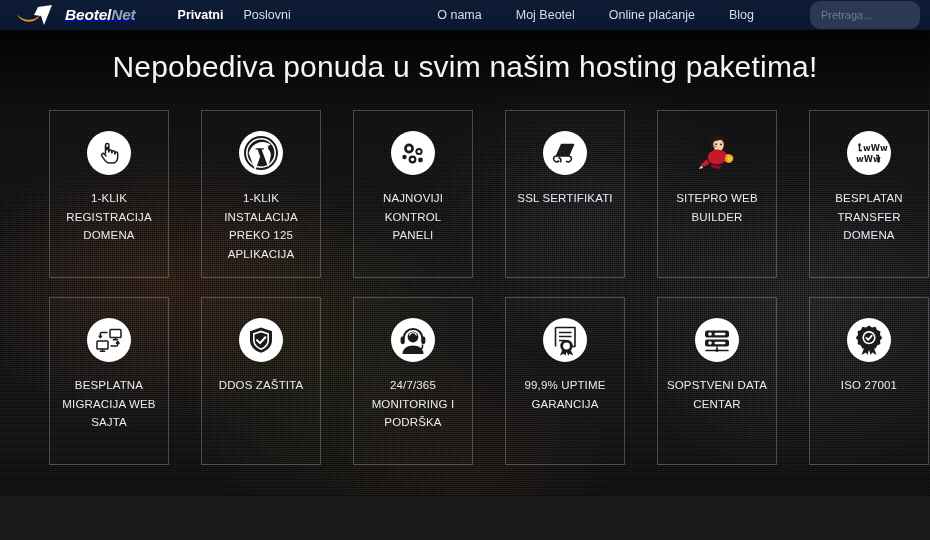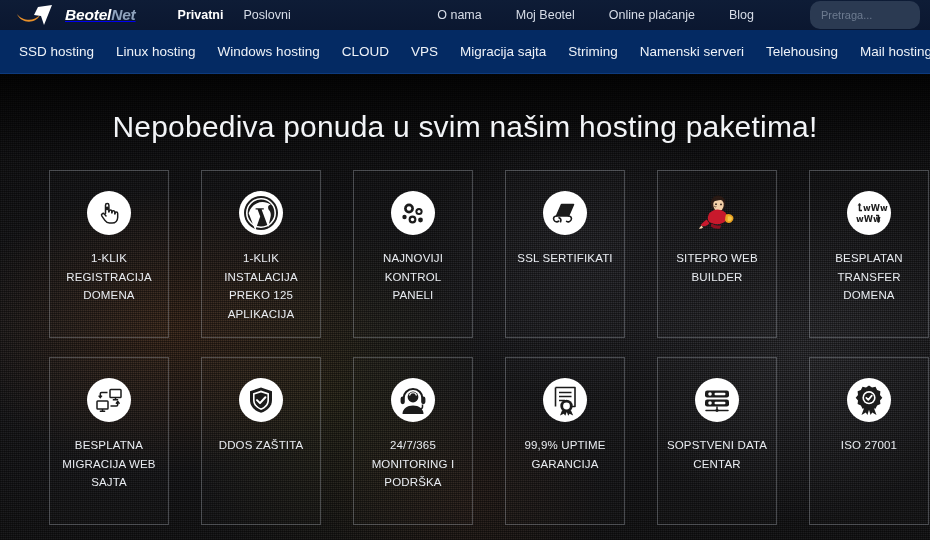--- a/index.html
+++ b/index.html
@@ -90,21 +90,21 @@
     pointer-events: none;
   }
   .hero-inner { position: relative; z-index: 2; }
 
   .headline {
     text-align: center;
     color: #f2f4f7;
     font-size: 30px;
     font-weight: normal;
     letter-spacing: 0.2px;
-    padding-top: 36px;
+    padding-top: 20px;
   }
 
   .grid {
     margin: 0 auto;
     padding-top: 26px;
     width: 882px;
     display: grid;
     grid-template-columns: repeat(6, 120px);
     column-gap: 32px;
     row-gap: 19px;
@@ -162,32 +162,20 @@
 
     <div class="topnav-right">
       <a href="#">O nama</a>
       <a href="#">Moj Beotel</a>
       <a href="#">Online plaćanje</a>
       <a href="#">Blog</a>
       <input class="search-box" type="text" placeholder="Pretraga..." style="">
     </div>
   </div>
 
-  <div class="mainnav">
-    <a href="#">SSD hosting</a>
-    <a href="#">Linux hosting</a>
-    <a href="#">Windows hosting</a>
-    <a href="#">CLOUD</a>
-    <a href="#">VPS</a>
-    <a href="#">Migracija sajta</a>
-    <a href="#">Striming</a>
-    <a href="#">Namenski serveri</a>
-    <a href="#">Telehousing</a>
-    <a href="#">Mail hosting</a>
-  </div>
 
   <div class="hero">
     <div class="hero-inner">
 
       <h1 class="headline">Nepobediva ponuda u svim našim hosting paketima!</h1>
 
       <div class="grid">
 
         <div class="tile">
           <div class="icon-circle">

